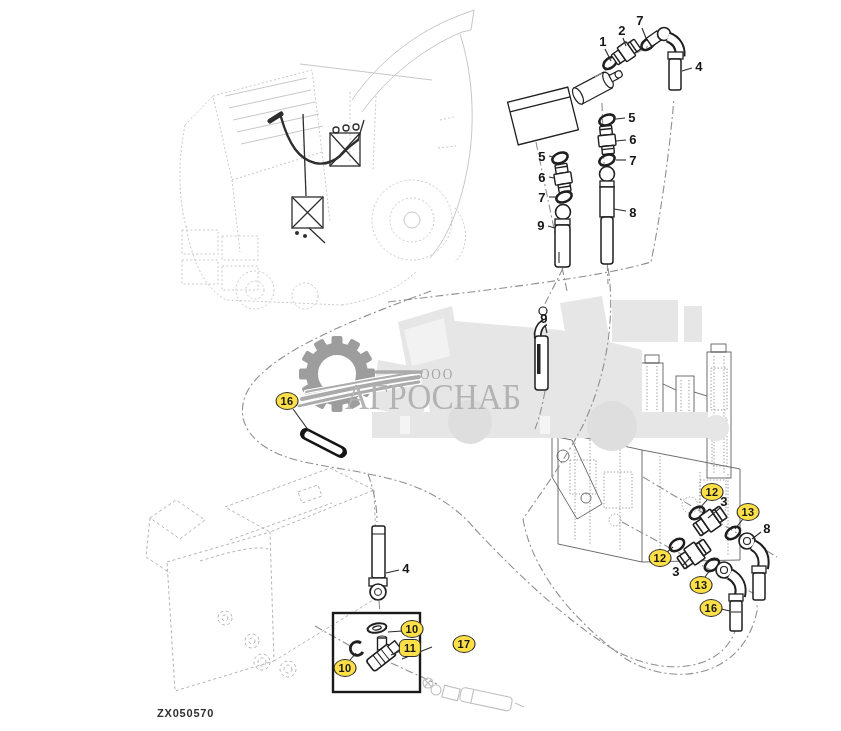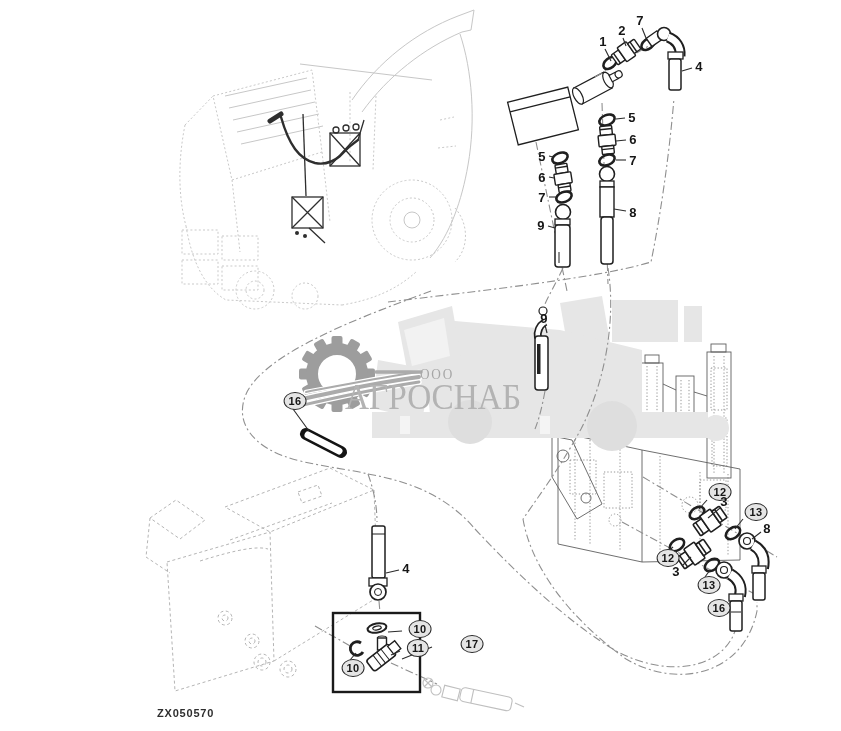--- a/index.html
+++ b/index.html
@@ -19,22 +19,22 @@
   .ptl{stroke:#1f1f1f;fill:none;stroke-width:1.4;}
   .oring{stroke:#1f1f1f;fill:none;stroke-width:2.6;}
   .gh{stroke:#bfbfbf;fill:none;stroke-width:1.1;}
   .wm{fill:#e6e6e6;}
   .leader{stroke:#2b2b2b;stroke-width:1.1;}
   
   #callout-layer{position:absolute;left:0;top:0;width:841px;height:731px;pointer-events:none;}
   .callout{position:absolute;transform:translate(-50%,-50%);
            font:700 13px/1 "Liberation Sans",sans-serif;color:#161616;letter-spacing:.3px;}
   .callout.circled{font-size:11px;border:1.5px solid #2b2b2b;border-radius:50%;
-           background:#e5e5e5;min-width:12px;height:14px;padding:1px 4px;
-           display:flex;align-items:center;justify-content:center;margin-left:8px;}
+           background:#fde047;min-width:12px;height:14px;padding:1px 4px;
+           display:flex;align-items:center;justify-content:center;}
   #drawing-number{position:absolute;left:157px;top:707px;
            font:700 11px/1.2 "Liberation Sans",sans-serif;color:#2e2e2e;letter-spacing:.8px;}
 </style>
 </head>
 <body>
 
 <div class="stage">
 
 <svg id="art" width="841" height="731" viewBox="0 0 841 731">
 
@@ -370,21 +370,21 @@
       <div class="callout" style="left: 542px; top: 197px;">7</div>
       <div class="callout" style="left: 541px; top: 225px;">9</div>
       <div class="callout" style="left: 632px; top: 117px;">5</div>
       <div class="callout" style="left: 633px; top: 139px;">6</div>
       <div class="callout" style="left: 633px; top: 160px;">7</div>
       <div class="callout" style="left: 633px; top: 212px;">8</div>
       <div class="callout" style="left: 544px; top: 318px;">9</div>
       <div class="callout circled" style="left: 287px; top: 401px;">16</div>
       <div class="callout" style="left: 406px; top: 568px;">4</div>
       <div class="callout circled" style="left: 412px; top: 629px;">10</div>
-      <div class="callout circled" style="left: 410px; top: 648px;">11</div>
+      <div class="callout circled" style="left: 410px; top: 648px; border-radius: 6px;">11</div>
       <div class="callout circled" style="left: 464px; top: 644px;">17</div>
       <div class="callout circled" style="left: 345px; top: 668px;">10</div>
       <div class="callout circled" style="left: 712px; top: 492px;">12</div>
       <div class="callout" style="left: 724px; top: 501px;">3</div>
       <div class="callout circled" style="left: 748px; top: 512px;">13</div>
       <div class="callout" style="left: 767px; top: 528px;">8</div>
       <div class="callout circled" style="left: 660px; top: 558px;">12</div>
       <div class="callout" style="left: 676px; top: 571px;">3</div>
       <div class="callout circled" style="left: 701px; top: 585px;">13</div>
       <div class="callout circled" style="left: 711px; top: 608px;">16</div>

